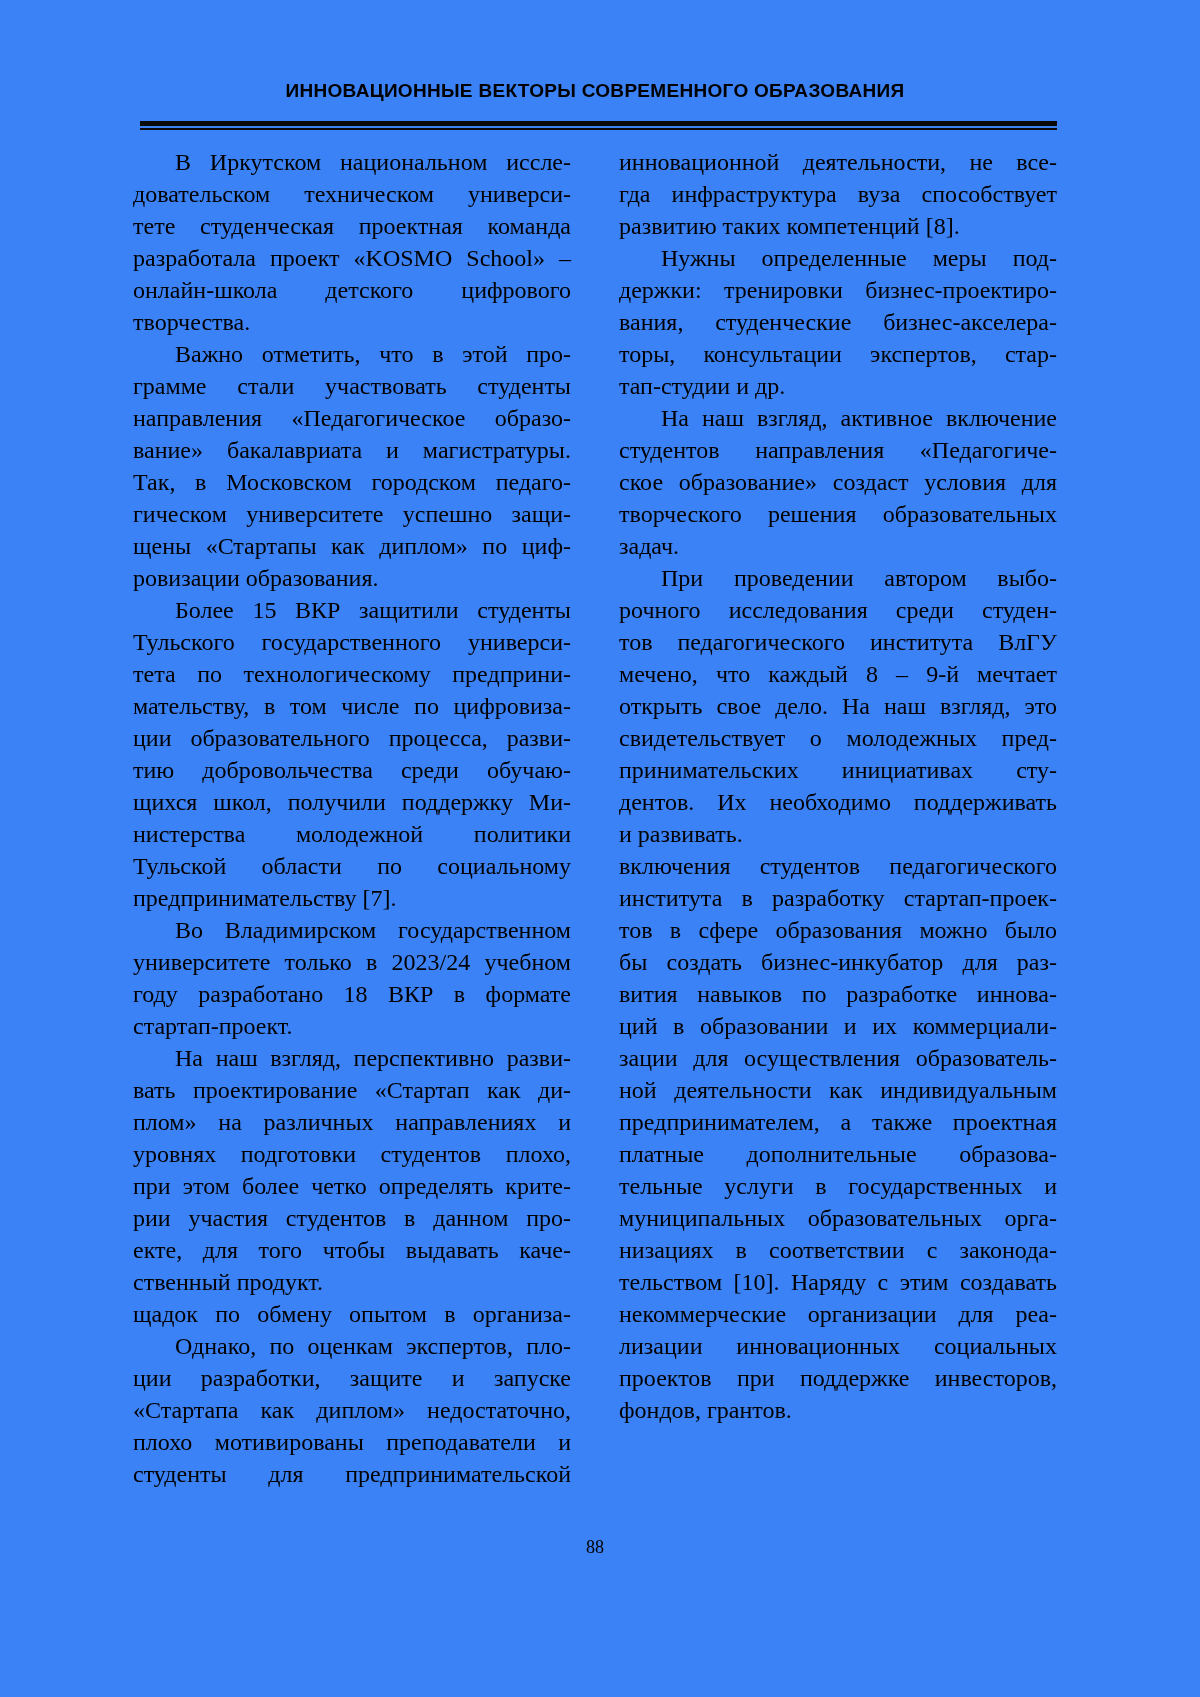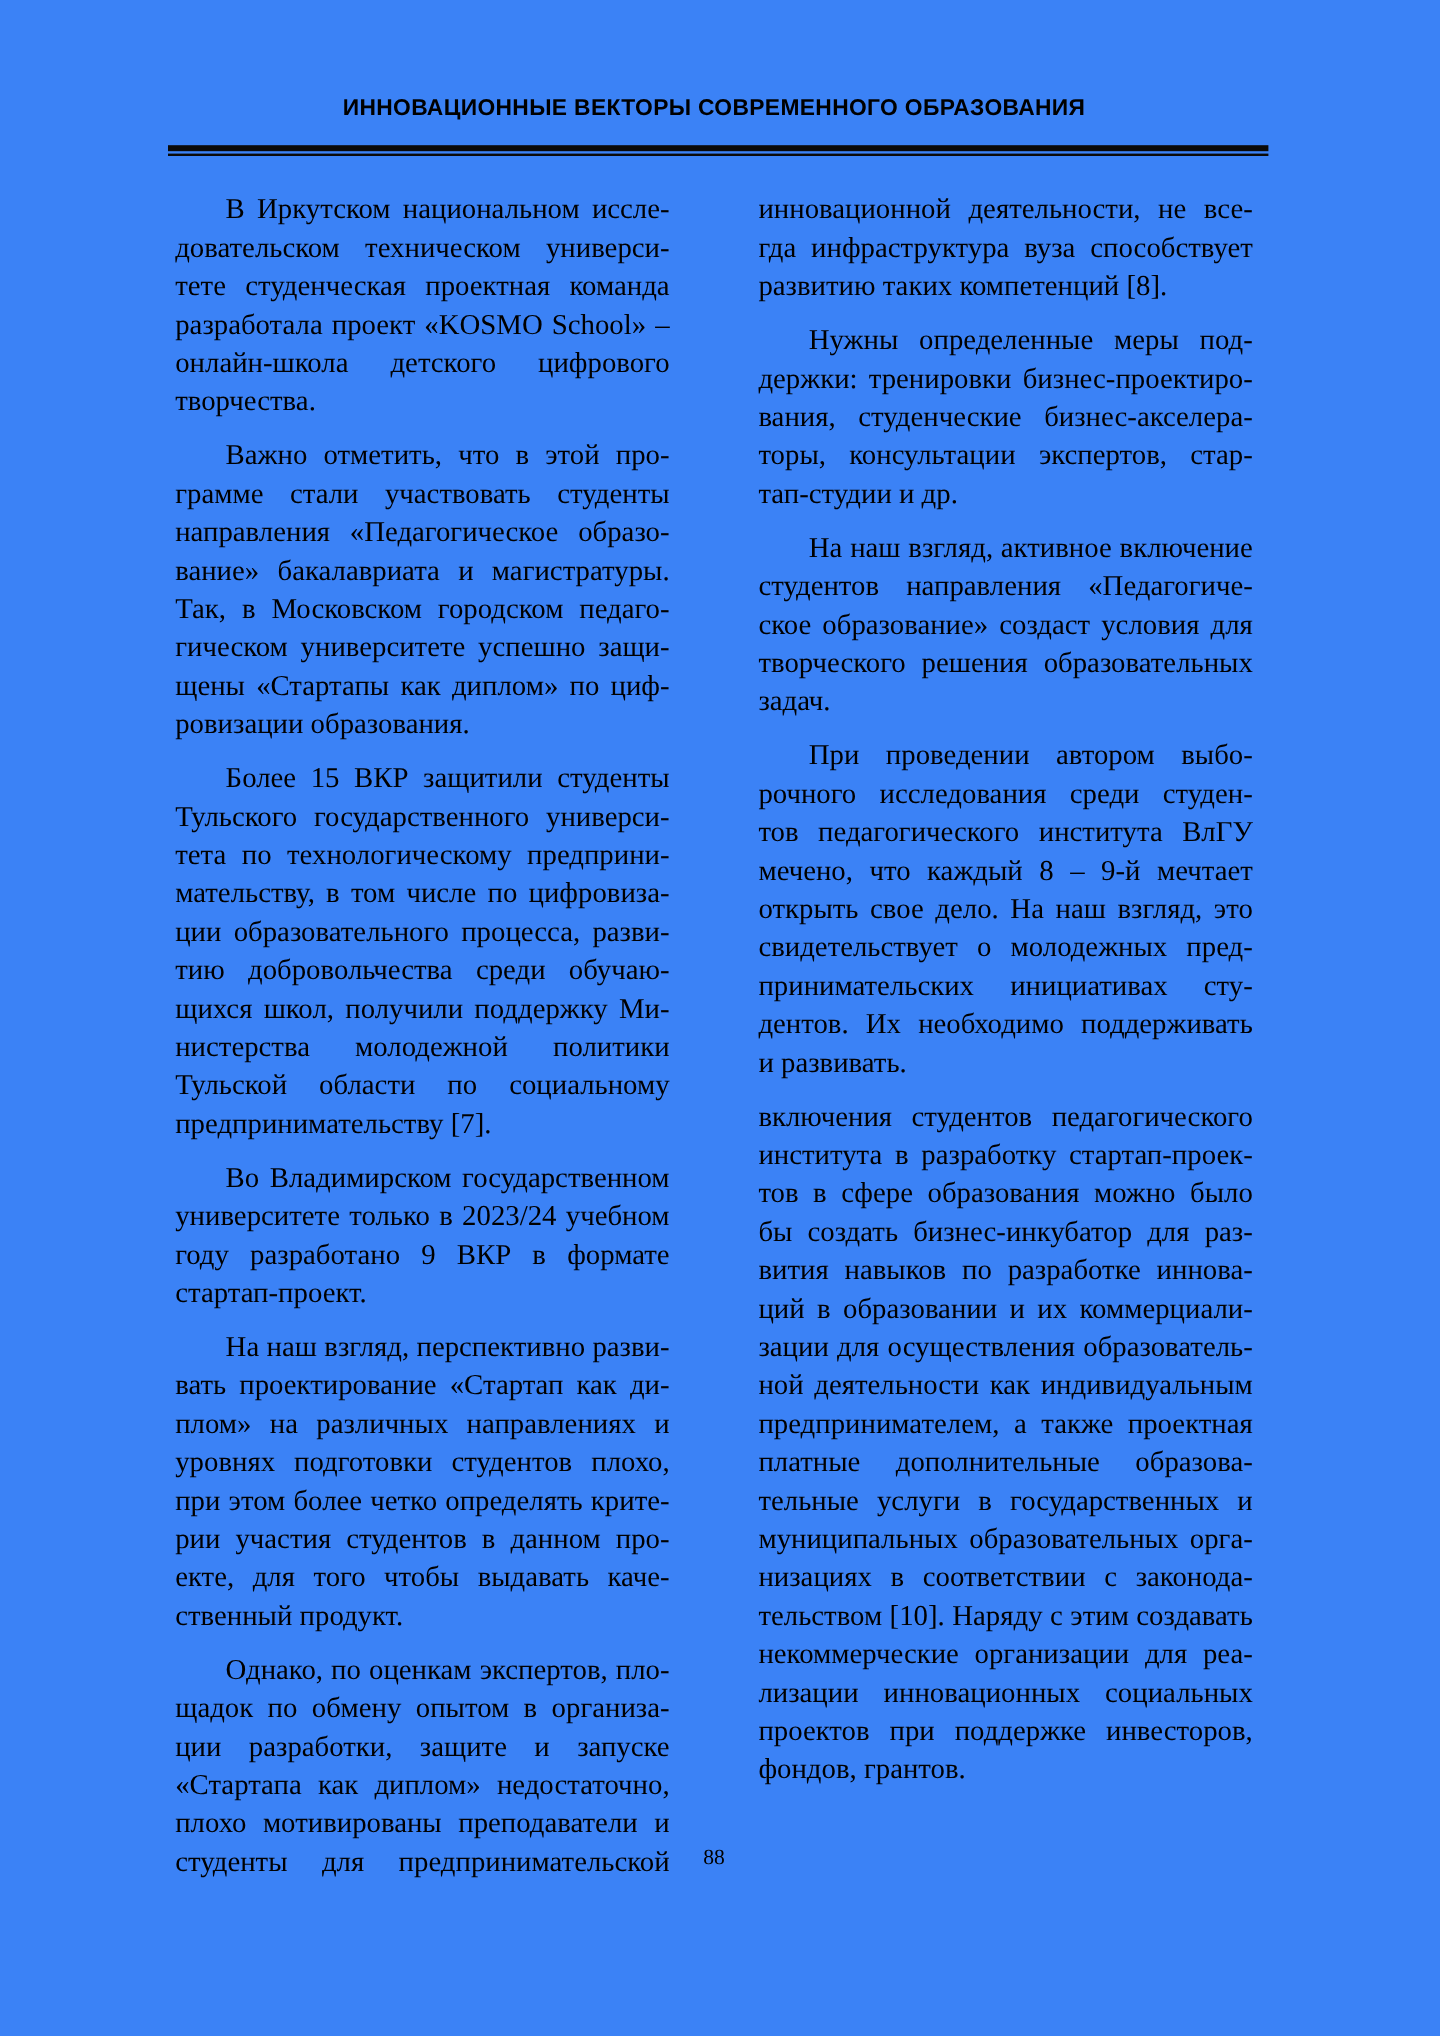--- a/index.html
+++ b/index.html
@@ -53,21 +53,21 @@
     gap: 48px;
   }
   .text-column {
     width: 438px;
     font-family: "Liberation Serif", serif;
     font-size: 24px;
     line-height: 32px;
     color: #000000;
   }
   .paragraph {
-    margin: 13px;
+    margin: 0;
     padding: 0;
   }
   .line {
     text-align: justify;
     text-align-last: justify;
     height: 32px;
     overflow: visible;
   }
   .line.indent {
     text-indent: 42px;
@@ -126,36 +126,36 @@
           <div class="line">ции образовательного процесса, разви-</div>
           <div class="line">тию добровольчества среди обучаю-</div>
           <div class="line">щихся школ, получили поддержку Ми-</div>
           <div class="line">нистерства молодежной политики</div>
           <div class="line">Тульской области по социальному</div>
           <div class="line end">предпринимательству [7].</div>
         </div>
         <div class="paragraph">
           <div class="line indent">Во Владимирском государственном</div>
           <div class="line">университете только в 2023/24 учебном</div>
-          <div class="line">году разработано 9 ВКР в формате</div>
+          <div class="line">году разработано 18 ВКР в формате</div>
           <div class="line end">стартап-проект.</div>
         </div>
         <div class="paragraph">
           <div class="line indent">На наш взгляд, перспективно разви-</div>
           <div class="line">вать проектирование «Стартап как ди-</div>
           <div class="line">плом» на различных направлениях и</div>
           <div class="line">уровнях подготовки студентов плохо,</div>
           <div class="line">при этом более четко определять крите-</div>
           <div class="line">рии участия студентов в данном про-</div>
           <div class="line">екте, для того чтобы выдавать каче-</div>
           <div class="line end">ственный продукт.</div>
         </div>
         <div class="paragraph">
+          <div class="line">щадок по обмену опытом в организа-</div>
           <div class="line indent">Однако, по оценкам экспертов, пло-</div>
-          <div class="line">щадок по обмену опытом в организа-</div>
           <div class="line">ции разработки, защите и запуске</div>
           <div class="line">«Стартапа как диплом» недостаточно,</div>
           <div class="line">плохо мотивированы преподаватели и</div>
           <div class="line">студенты для предпринимательской</div>
         </div>
       </div>
     <div class="text-column">
         <div class="paragraph">
           <div class="line">инновационной деятельности, не все-</div>
           <div class="line">гда инфраструктура вуза способствует</div>

